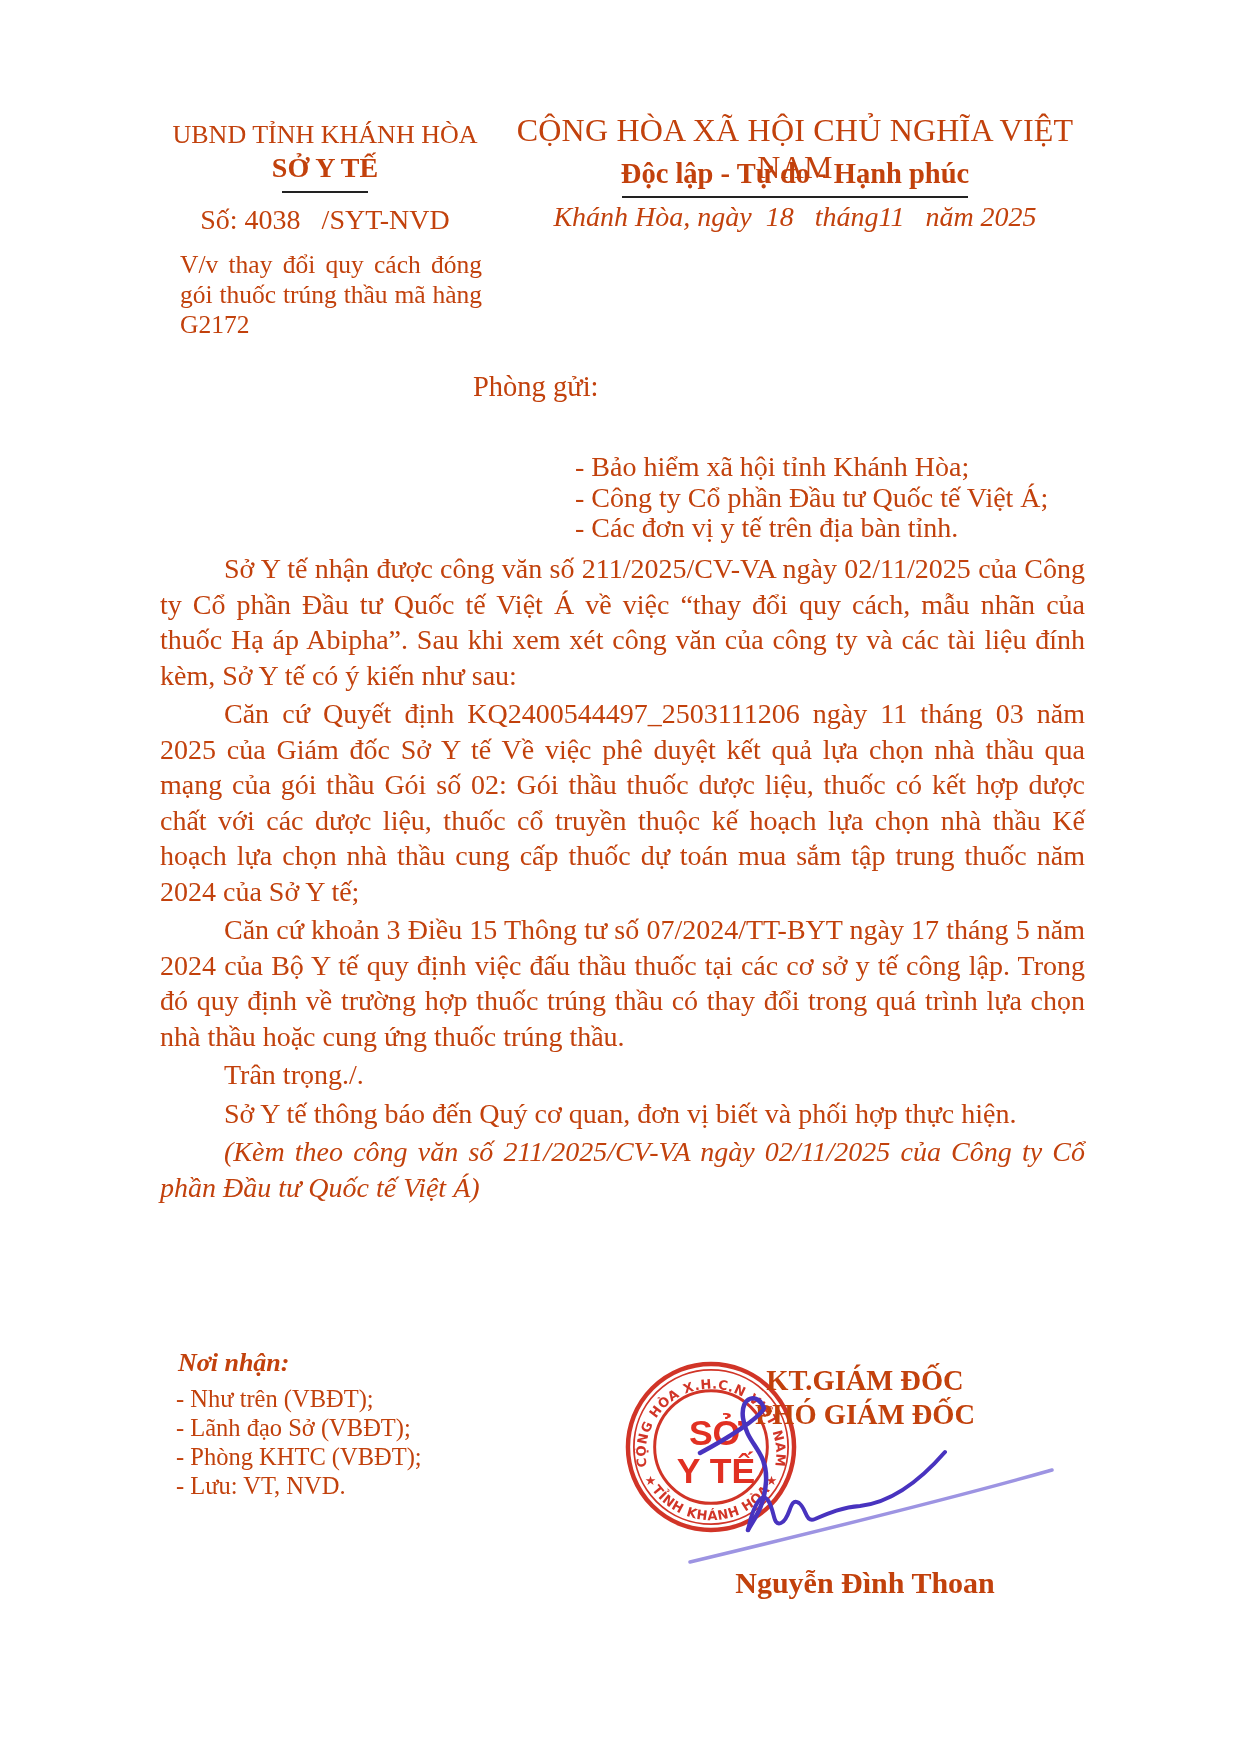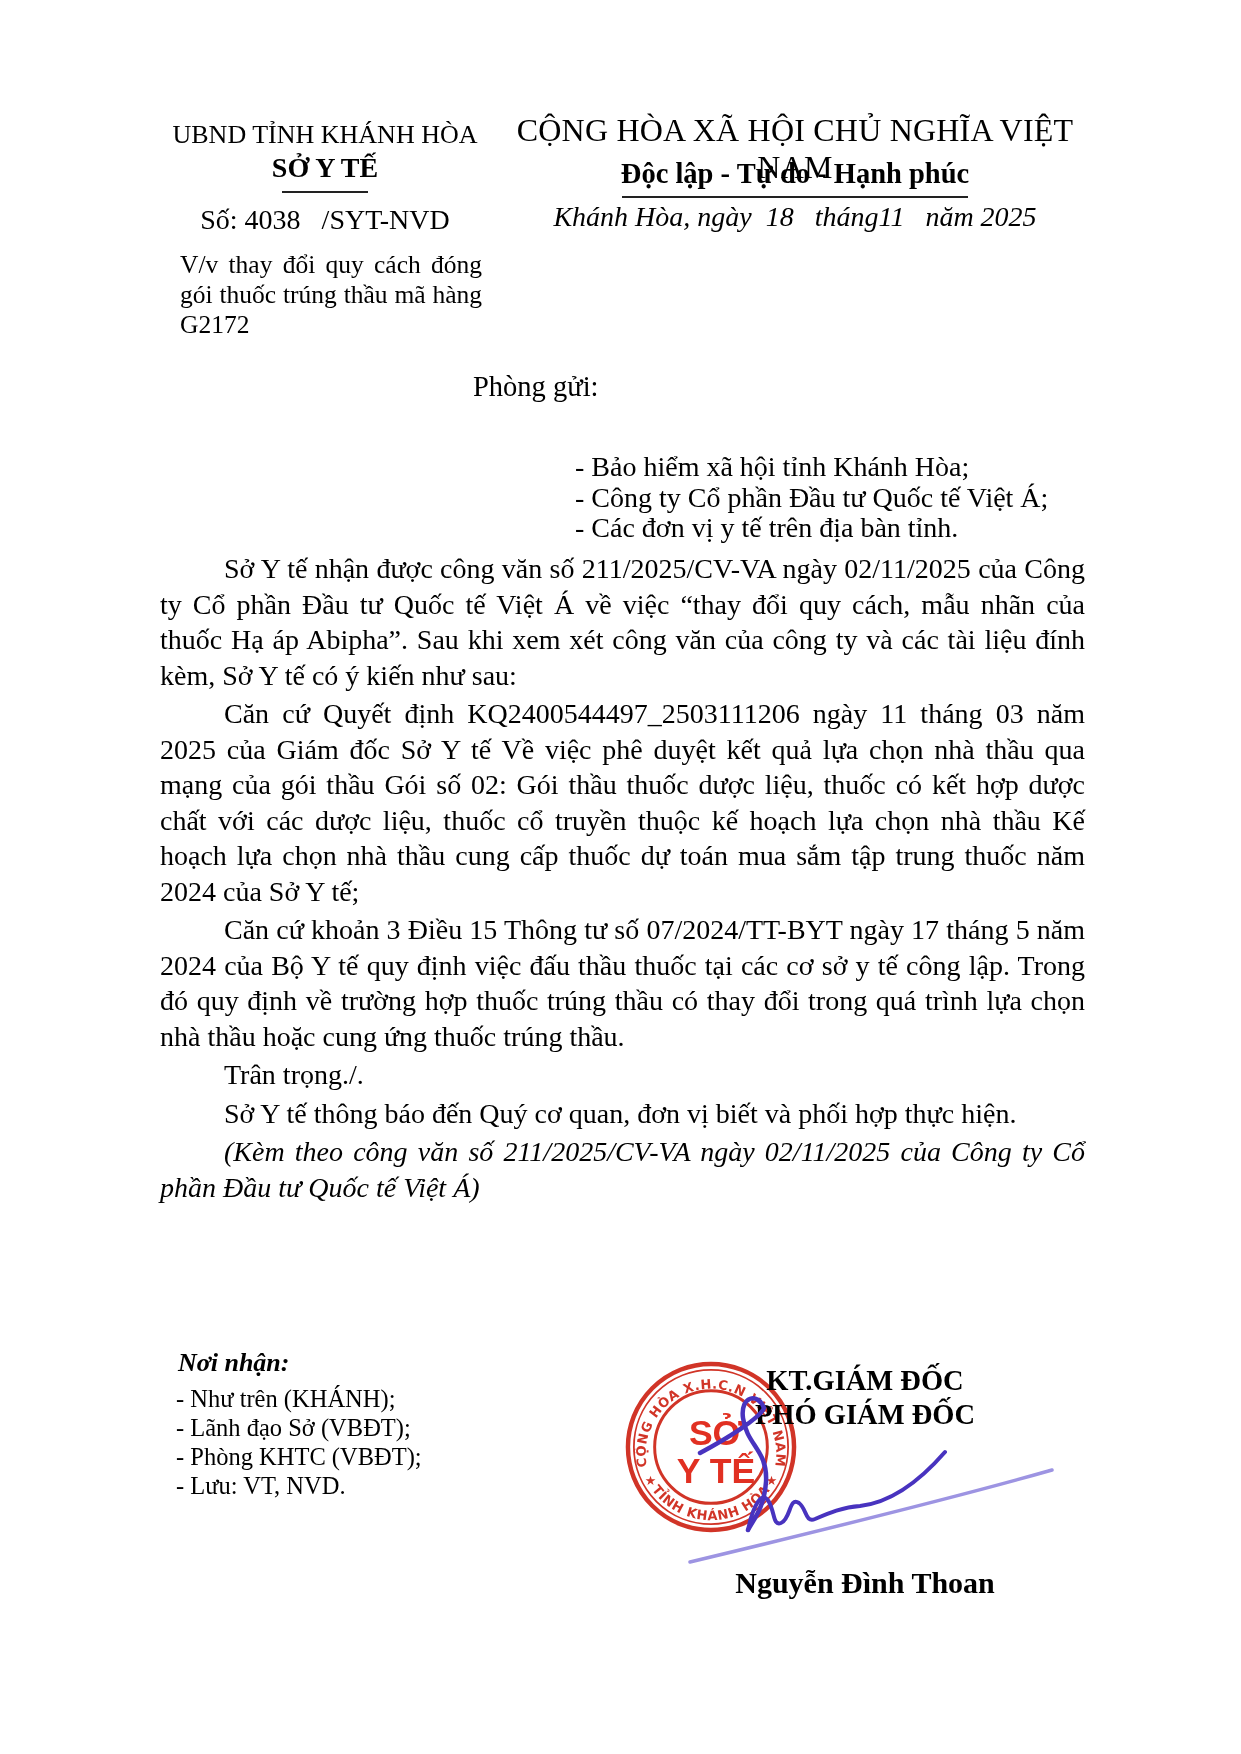--- a/index.html
+++ b/index.html
@@ -1,18 +1,18 @@
 <!DOCTYPE html>
 <html><head>
 <meta charset="utf-8">
 <style>
   html,body{margin:0;padding:0;background:#888;}
   .page{
     position:relative;width:1241px;height:1754px;margin:0 auto;background:#ffffff;
-    font-family:"Liberation Serif","DejaVu Serif",serif;color:#000000;overflow:hidden;
+    font-family:"Liberation Serif","DejaVu Serif",serif;color:#c2410c;overflow:hidden;
   }
   .abs{position:absolute;}
   .ctr{text-align:center;}
   .pre{white-space:pre-wrap;}
   
   .org-parent{left:160px;top:120px;width:330px;font-size:26px;}
   .org-name{left:160px;top:152px;width:330px;font-size:28px;font-weight:bold;}
   .org-underline{left:282px;top:191px;width:86px;border-top:2px solid #222;}
   .doc-number{left:160px;top:204px;width:330px;font-size:28px;}
   .doc-subject{left:180px;top:250px;width:302px;font-size:25.5px;line-height:30px;text-align:justify;}
@@ -65,21 +65,21 @@
     <p>Sở Y tế nhận được công văn số 211/2025/CV-VA ngày 02/11/2025 của Công ty Cổ phần Đầu tư Quốc tế Việt Á về việc “thay đổi quy cách, mẫu nhãn của thuốc Hạ áp Abipha”. Sau khi xem xét công văn của công ty và các tài liệu đính kèm, Sở Y tế có ý kiến như sau:</p>
     <p>Căn cứ Quyết định KQ2400544497_2503111206 ngày 11 tháng 03 năm 2025 của Giám đốc Sở Y tế Về việc phê duyệt kết quả lựa chọn nhà thầu qua mạng của gói thầu Gói số 02: Gói thầu thuốc dược liệu, thuốc có kết hợp dược chất với các dược liệu, thuốc cổ truyền thuộc kế hoạch lựa chọn nhà thầu Kế hoạch lựa chọn nhà thầu cung cấp thuốc dự toán mua sắm tập trung thuốc năm 2024 của Sở Y tế;</p>
     <p>Căn cứ khoản 3 Điều 15 Thông tư số 07/2024/TT-BYT ngày 17 tháng 5 năm 2024 của Bộ Y tế quy định việc đấu thầu thuốc tại các cơ sở y tế công lập. Trong đó quy định về trường hợp thuốc trúng thầu có thay đổi trong quá trình lựa chọn nhà thầu hoặc cung ứng thuốc trúng thầu.</p>
     <p class="noj">Trân trọng./.</p>
     <p class="noj">Sở Y tế thông báo đến Quý cơ quan, đơn vị biết và phối hợp thực hiện.</p>
     <p class="att">(Kèm theo công văn số 211/2025/CV-VA ngày 02/11/2025 của Công ty Cổ phần Đầu tư Quốc tế Việt Á)</p>
   </div>
 
   <div class="abs noinhan">Nơi nhận:</div>
   <div class="abs cc-list">
-    <div>- Như trên (KHÁNH);</div>
+    <div>- Như trên (VBĐT);</div>
     <div>- Lãnh đạo Sở (VBĐT);</div>
     <div>- Phòng KHTC (VBĐT);</div>
     <div>- Lưu: VT, NVD.</div>
   </div>
 
   <div class="abs ctr sign-col kt">KT.GIÁM ĐỐC</div>
   <div class="abs ctr sign-col pho">PHÓ GIÁM ĐỐC</div>
   <div class="abs ctr sign-col signer">Nguyễn Đình Thoan</div>
 
   <svg class="abs stamp" width="174" height="174" viewBox="0 0 176 176">

